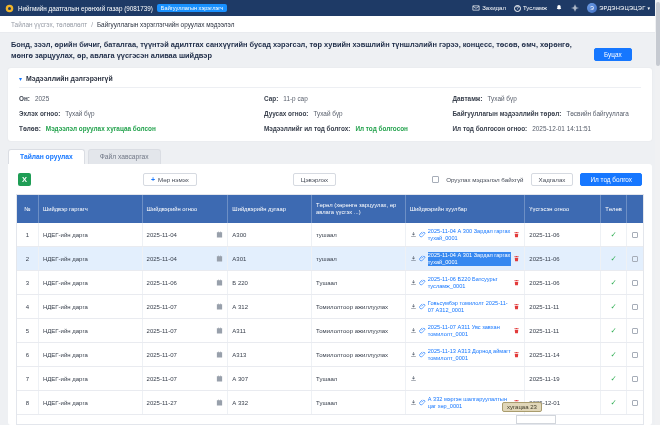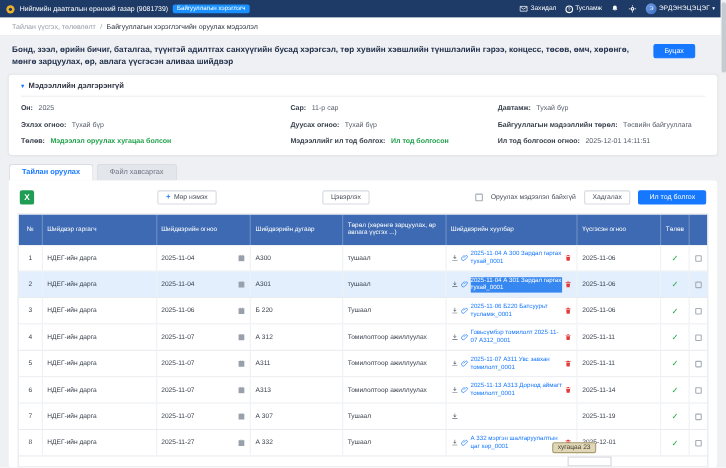--- a/index.html
+++ b/index.html
@@ -19,21 +19,21 @@
   .uname { font-size:5.8px; letter-spacing:.2px; }
   .caret { font-size:5px; }
   .tico { width:8px; height:8px; cursor:pointer; }
 
   
   .breadcrumb { height:17px; background:#fff; display:flex; align-items:center; gap:4px; padding:0 11px; font-size:6.4px; color:#979ca6; flex:0 0 auto; border-bottom:1px solid #e9ebef; }
   .breadcrumb .cur { color:#2b3240; }
   .breadcrumb .lnk { cursor:pointer; }
 
   
-  .page-head { display:flex; align-items:flex-start; padding:7px 10px 6px 11px; gap:8px; }
+  .page-head { display:flex; align-items:flex-end; padding:7px 10px 6px 11px; gap:8px; }
   .page-title { flex:1; font-size:7.4px; font-weight:bold; color:#22304b; line-height:1.45; max-width:575px; }
   .btn { display:inline-flex; align-items:center; justify-content:center; border-radius:2px; cursor:pointer; white-space:nowrap; }
   .btn-primary { background:#1677ff; color:#fff; border:1px solid #1677ff; font-size:6.4px; padding:2px 9px; }
   .btn-ghost { background:#fff; color:#454b57; border:1px solid #d6dae1; font-size:6.2px; padding:2px 7px; }
 
   
   .details { background:#fff; margin:1px 8px 0; border-radius:3px; padding:7px 11px 9px; box-shadow:0 0 2px rgba(0,0,0,.06); }
   .details-head { display:flex; align-items:center; gap:4px; font-size:6.9px; font-weight:bold; color:#2b3240; padding-bottom:5px; border-bottom:1px solid #edeff3; margin-bottom:7px; cursor:pointer; }
   .chev { color:#1677ff; font-size:6px; }
   .dgrid { display:grid; grid-template-columns:1.3fr 1fr 1fr; row-gap:8px; font-size:6.4px; }

